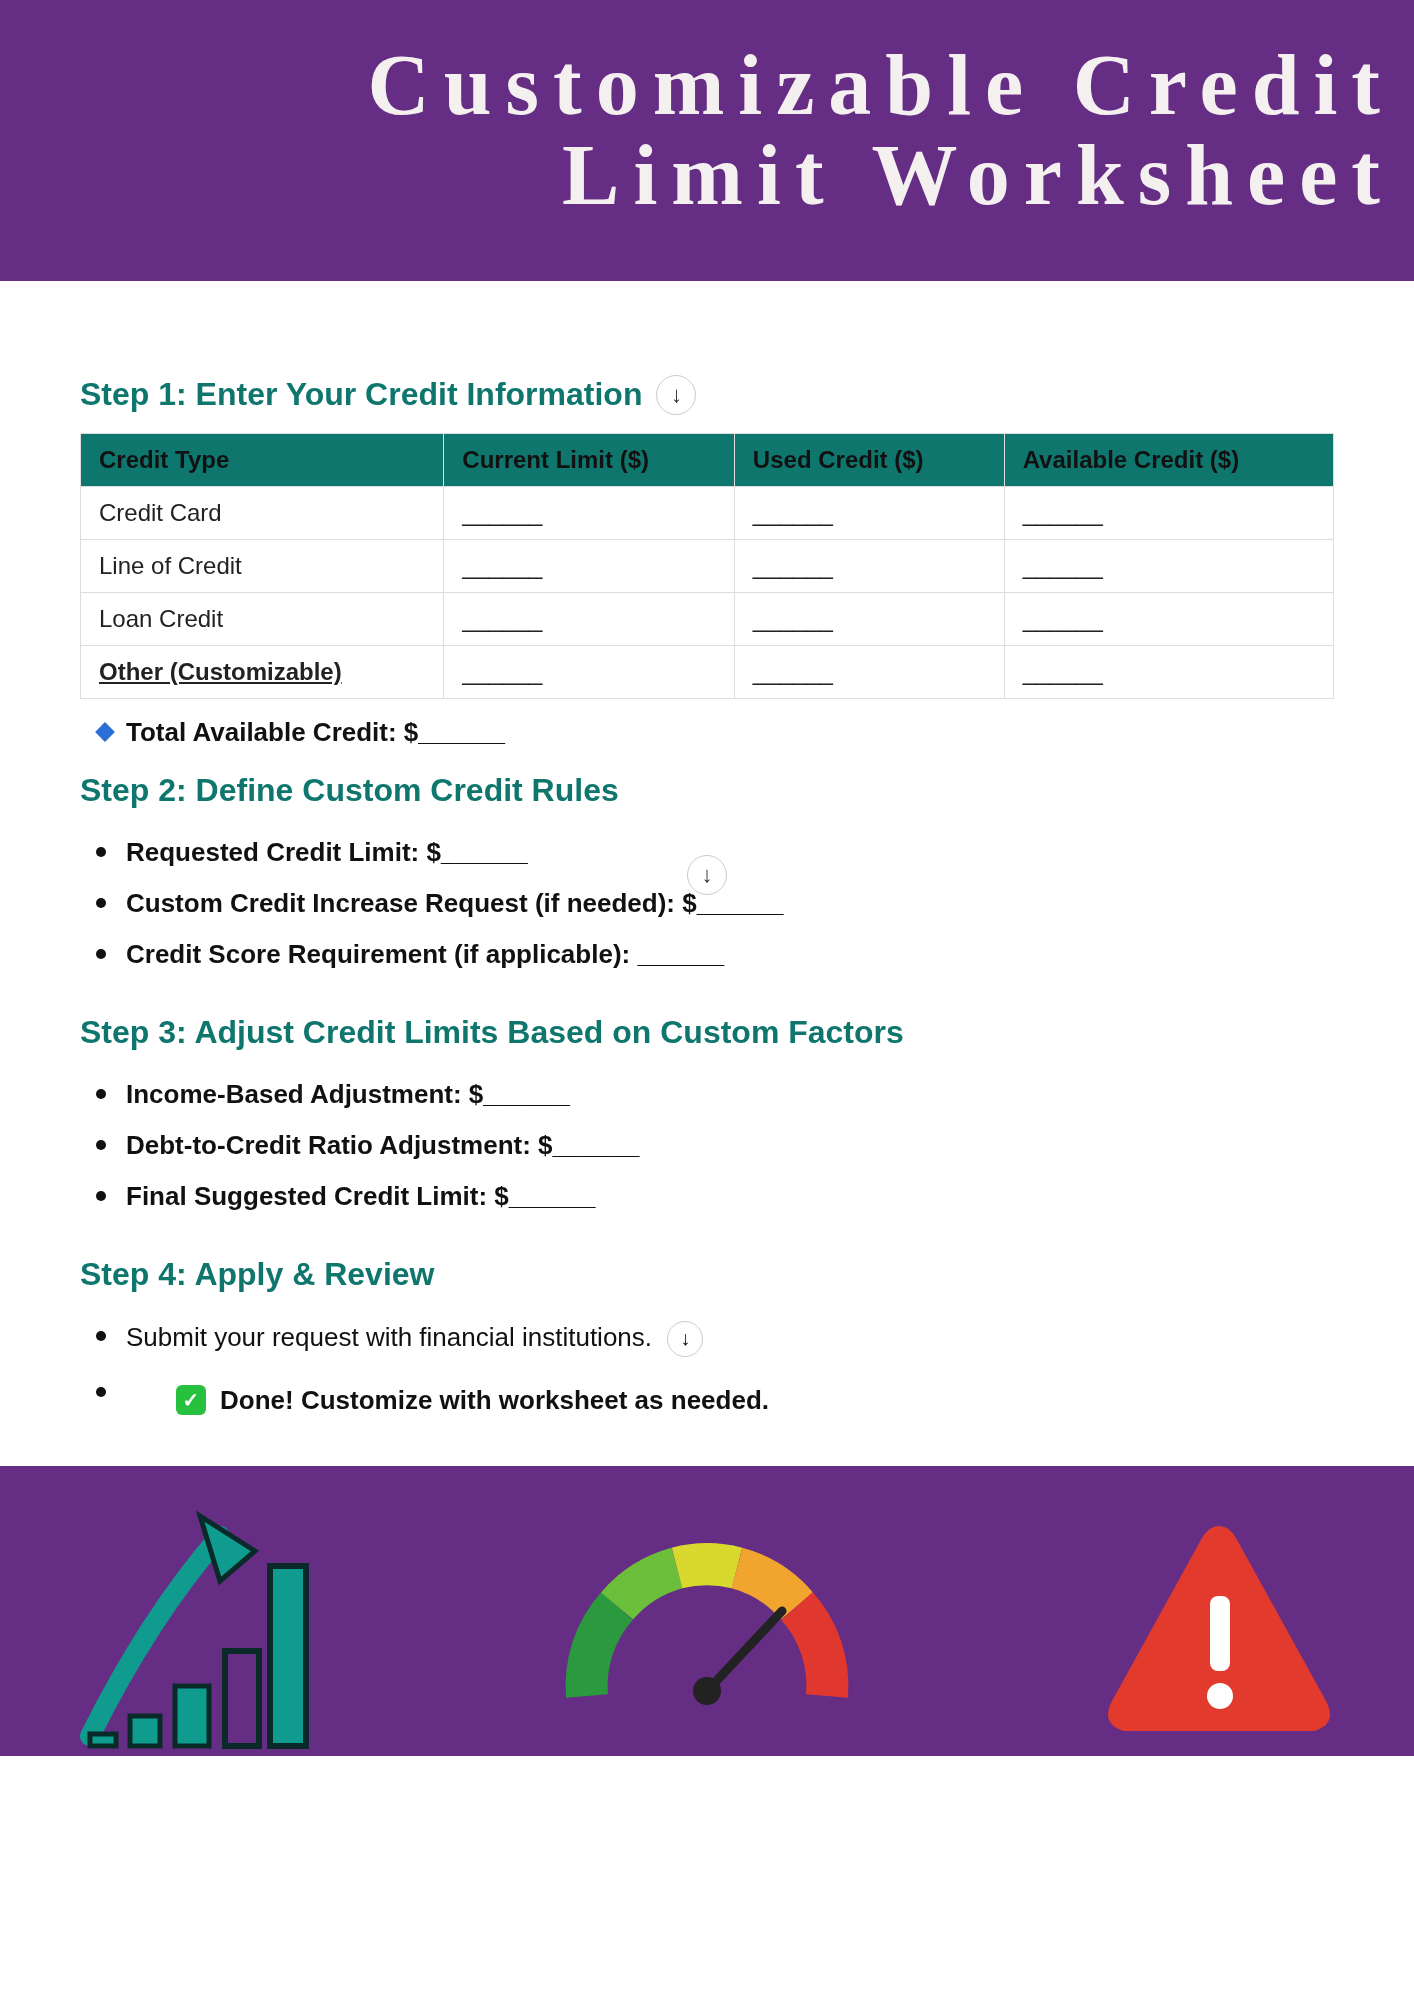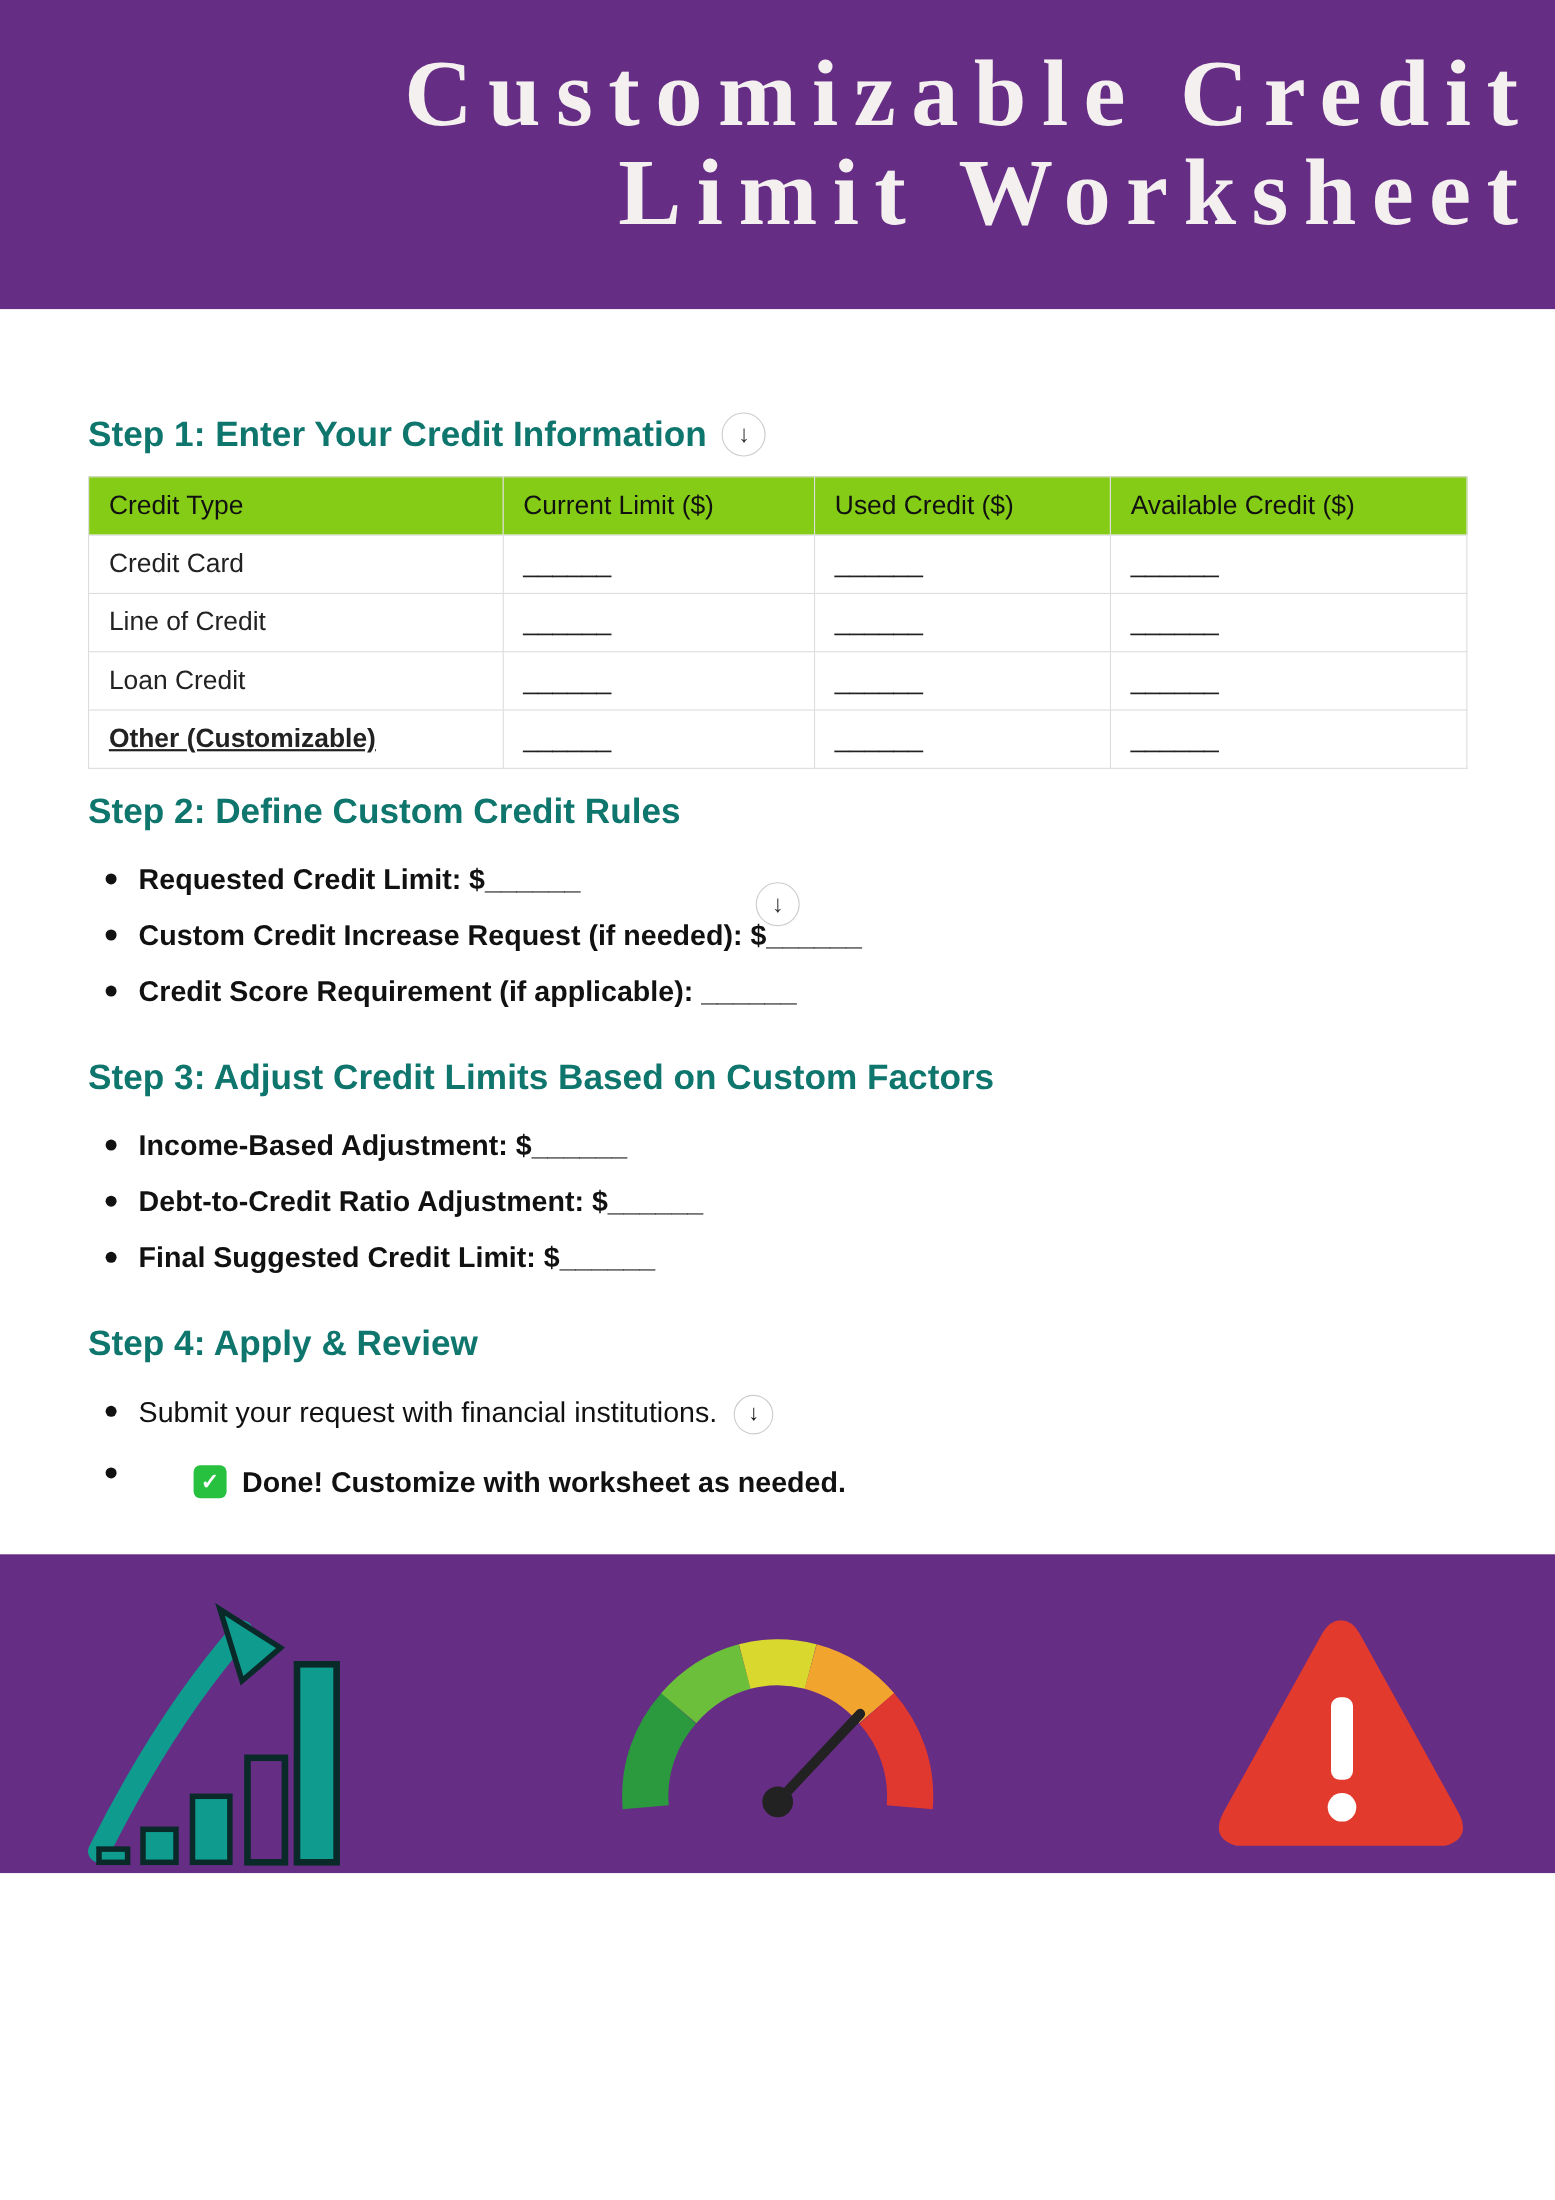--- a/index.html
+++ b/index.html
@@ -55,22 +55,22 @@
     width:100%;
     margin-bottom:18px;
   }
   th, td {
     border:1px solid #ddd;
     padding:12px 18px;
     text-align:left;
     font-size:24px;
   }
   th {
-    background:#84cc16;
-    font-weight:400;
+    background:#0f766e;
+    font-weight:700;
   }
   td { color:#222; }
   td.bold, tr.bold-row td:first-child { font-weight:700;text-decoration:underline; }
   .total-line {
     display:flex;
     align-items:center;
     gap:14px;
     margin:16px 0 24px 18px;
     font-size:26px;
     font-weight:700;
@@ -193,20 +193,24 @@
       </tr>
       <tr class="bold-row">
         <td class="bold">Other (Customizable)</td>
         <td>______</td>
         <td>______</td>
         <td>______</td>
       </tr>
     </tbody>
   </table>
 
+  <div class="total-line">
+    <span class="diamond"></span>
+    <span>Total Available Credit: $______</span>
+  </div>
 
   <div class="step-head" style="margin-top:20px;">
     <h2>Step 2: Define Custom Credit Rules</h2>
   </div>
   <div style="position:relative;">
     <ul class="bul">
       <li><span>Requested Credit Limit: $______</span></li>
       <li><span>Custom Credit Increase Request (if needed): $______</span></li>
       <li><span>Credit Score Requirement (if applicable): ______</span></li>
     </ul>

